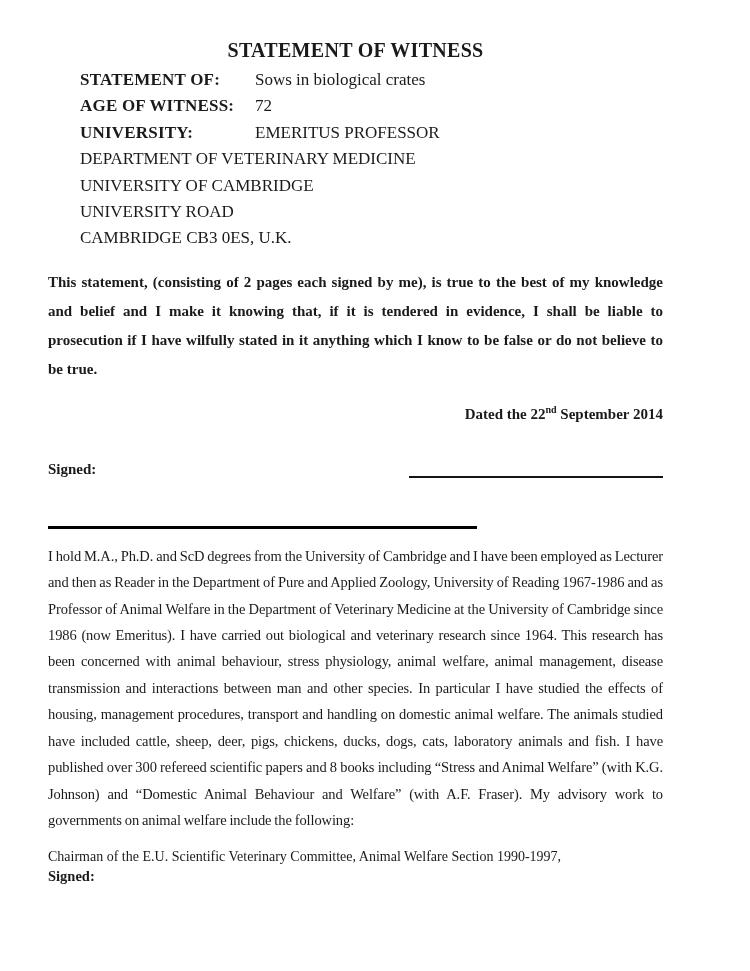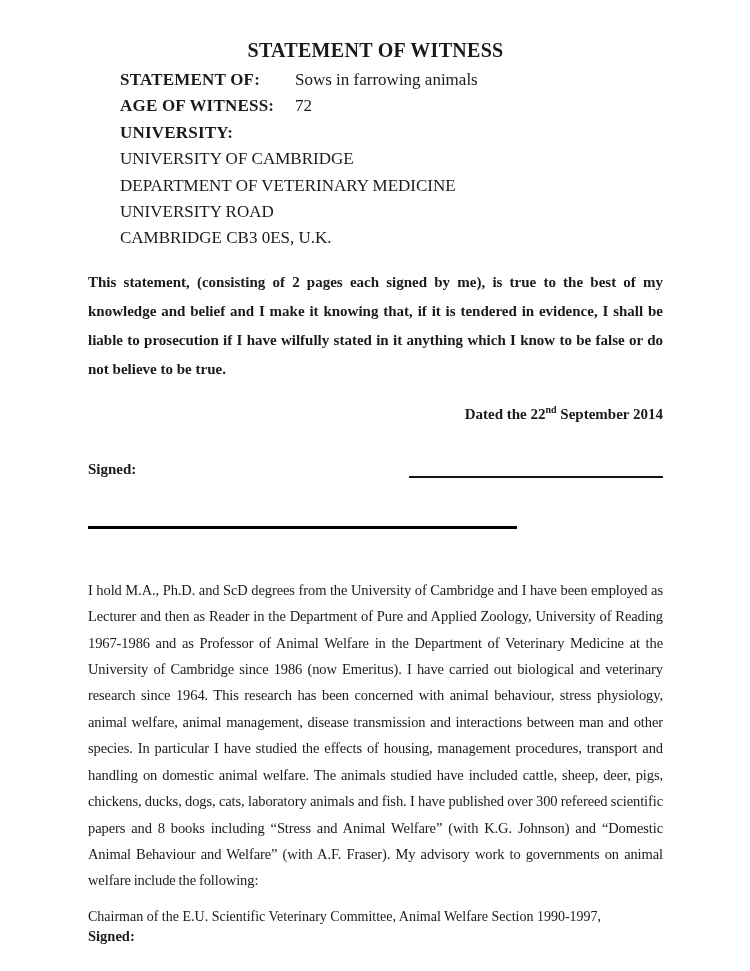--- a/index.html
+++ b/index.html
@@ -11,21 +11,21 @@
     width: 750px;
     height: 971px;
     overflow: hidden;
     font-family: "Liberation Serif", "DejaVu Serif", serif;
     color: #1a1a1a;
   }
   .page {
     box-sizing: border-box;
     width: 750px;
     height: 971px;
-    padding: 38px 87px 0 88px;
+    padding: 38px 87px 0 48px;
   }
   .doc-title {
     text-align: center;
     font-size: 20px;
     font-weight: 700;
     line-height: 24px;
     letter-spacing: 0.3px;
     margin: 0 0 5px 0;
   }
   .meta {
@@ -84,21 +84,21 @@
   .sig-line-1 {
     width: 254px;
   }
   .divider {
     margin-top: 45px;
     width: 429px;
     height: 0;
     border-bottom: 3px solid #000000;
   }
   .biography {
-    margin-top: 48px;
+    margin-top: 14px;
     font-size: 14.5px;
     font-weight: 400;
     line-height: 26.4px;
     text-align: justify;
     letter-spacing: -0.1px;
     word-spacing: -0.6px;
   }
   .advisory {
     font-size: 14px;
     font-weight: 400;
@@ -118,33 +118,34 @@
 </head>
 <body>
 
 <div class="page">
 
   <h1 class="doc-title">STATEMENT OF WITNESS</h1>
 
   <div class="meta">
     <div class="meta-row">
       <span class="meta-label">STATEMENT OF:</span>
-      <span class="meta-value">Sows in farrowing animals</span>
+      <span class="meta-value">Sows in biological crates</span>
     </div>
     <div class="meta-row">
       <span class="meta-label">AGE OF WITNESS:</span>
       <span class="meta-value">72</span>
     </div>
     <div class="meta-row">
       <span class="meta-label">UNIVERSITY:</span>
+      <span class="meta-value">EMERITUS PROFESSOR</span>
     </div>
     <div class="meta-row">
       <span class="meta-value address-lines">
+        <div>DEPARTMENT OF VETERINARY MEDICINE</div>
         <div>UNIVERSITY OF CAMBRIDGE</div>
-        <div>DEPARTMENT OF VETERINARY MEDICINE</div>
         <div>UNIVERSITY ROAD</div>
         <div>CAMBRIDGE CB3 0ES, U.K.</div>
       </span>
     </div>
   </div>
 
   <p class="declaration">This statement, (consisting of 2 pages each signed by me), is true to the best of my knowledge and belief and I make it knowing that, if it is tendered in evidence, I shall be liable to prosecution if I have wilfully stated in it anything which I know to be false or do not believe to be true.</p>
 
   <div class="dated">
     <span>Dated the 22</span><sup>nd</sup><span> September 2014</span>

